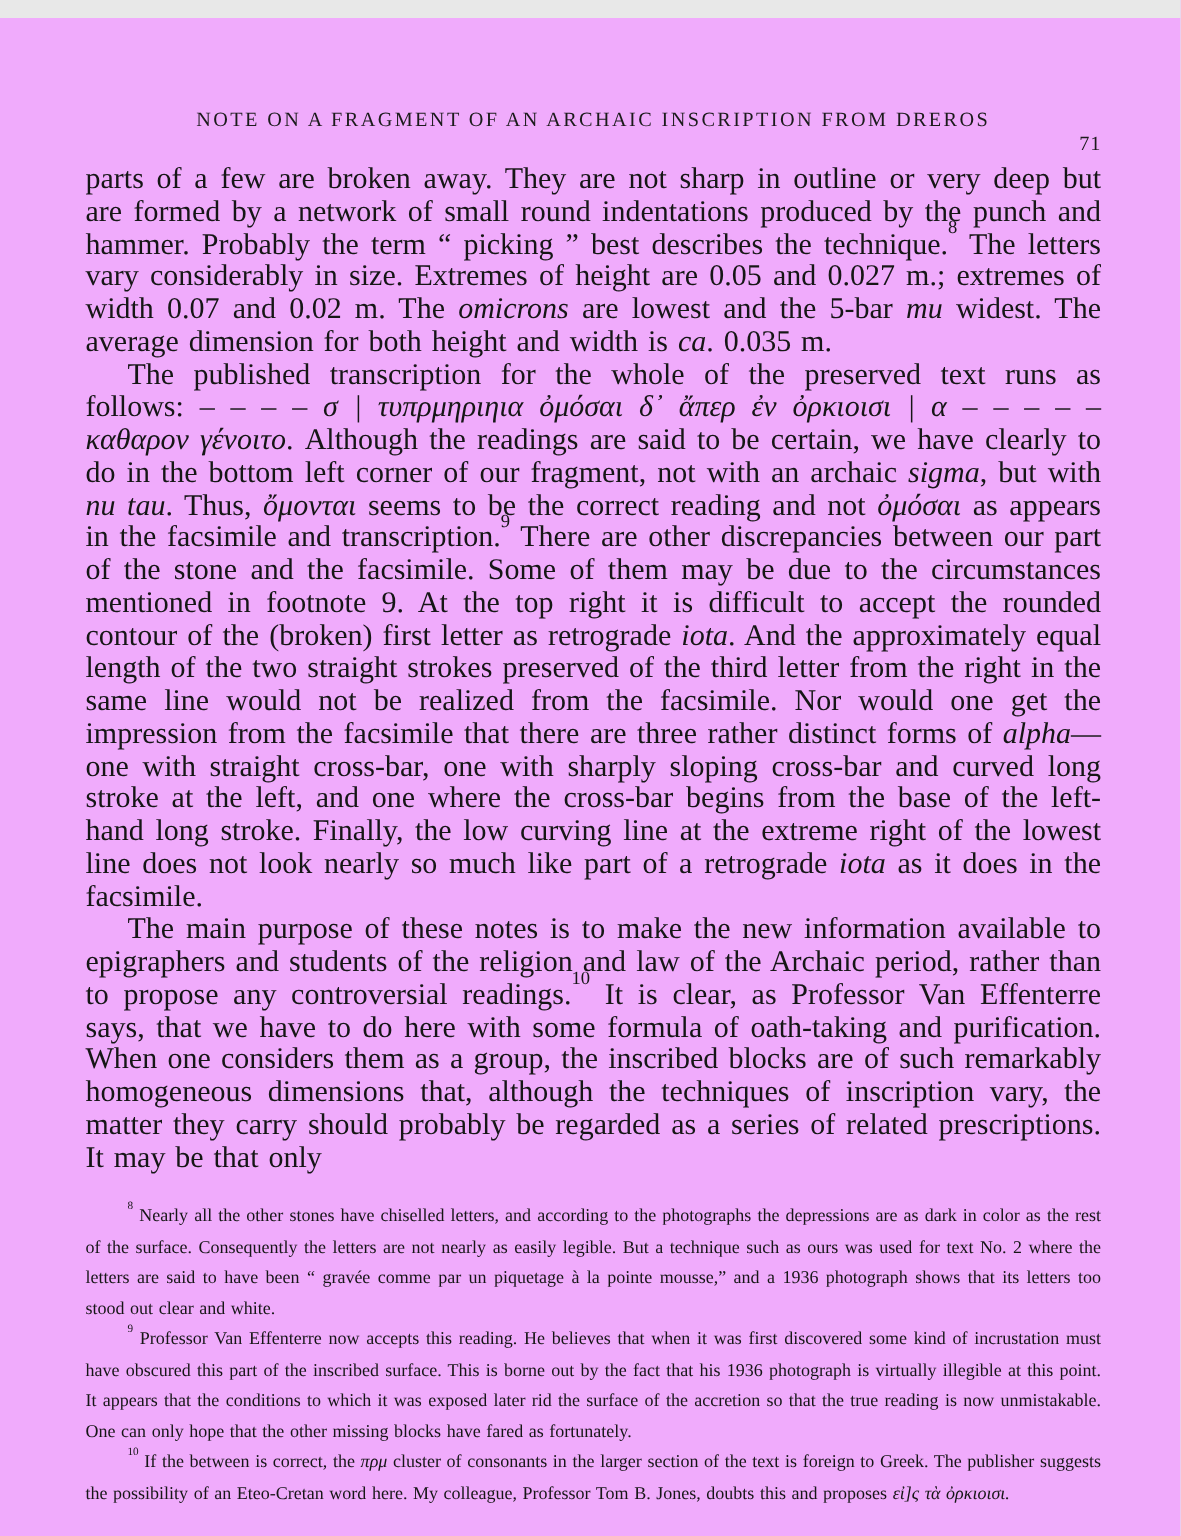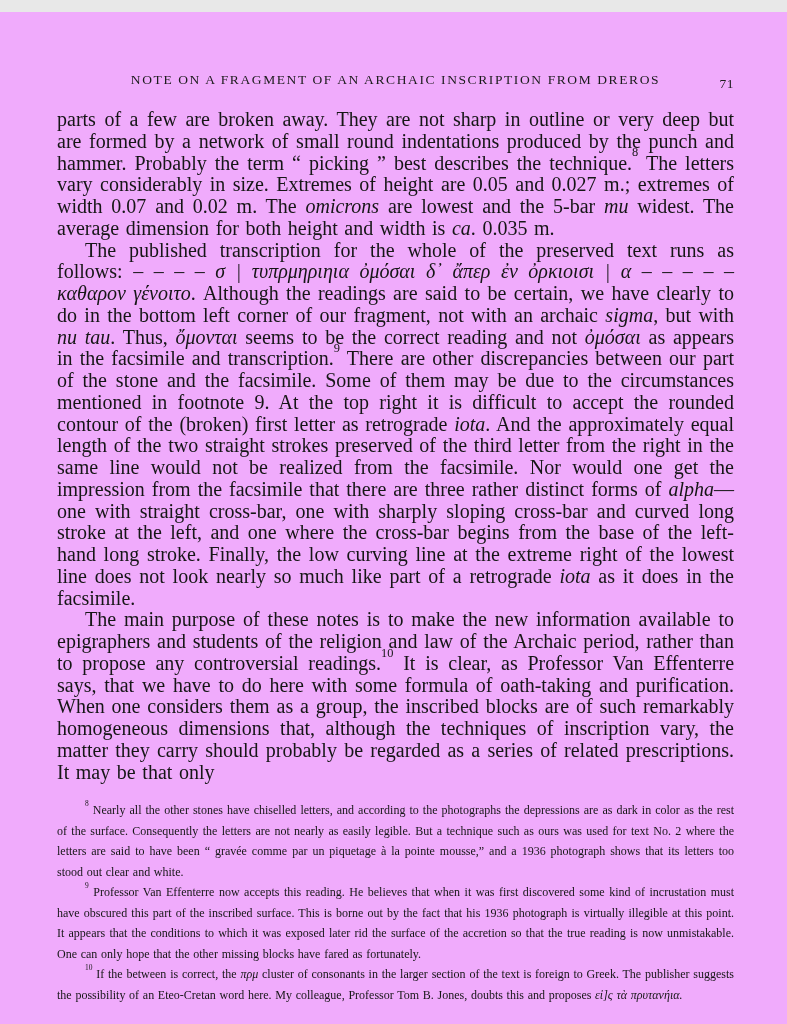--- a/index.html
+++ b/index.html
@@ -19,21 +19,21 @@
     text-align: center;
     font-size: 13.5px;
     letter-spacing: 1.6px;
     white-space: nowrap;
     margin-bottom: 21px;
     color: #1b1b1b;
   }
   .running-head .page-number {
     position: absolute;
     right: 0;
-    top: 4px;
+    top: 16px;
     letter-spacing: 0.5px;
   }
   .body-text p {
     margin: 0;
     font-size: 20px;
     line-height: 21.75px;
     text-align: justify;
     word-spacing: 0.08em;
   }
   .body-text p.indent { text-indent: 28px; }
@@ -64,16 +64,16 @@
       <span class="page-number">71</span>
     </div>
     <div class="body-text">
         <p class="para"><span>parts of a few are broken away.  They are not sharp in outline or very deep but are formed by a network of small round indentations produced by the punch and hammer.  Probably the term “ picking ” best describes the technique.</span><sup>8</sup><span>  The letters vary considerably in size.  Extremes of height are 0.05 and 0.027 m.; extremes of width 0.07 and 0.02 m.  The </span><span class="it">omicrons</span><span> are lowest and the 5-bar </span><span class="it">mu</span><span> widest.  The average dimension for both height and width is </span><span class="it">ca</span><span>. 0.035 m.</span></p>
         <p class="para indent"><span>The published transcription for the whole of the preserved text runs as follows: </span><span class="it">– – – – σ | τυπρμηριηια ὀμόσαι δ᾽ ἄπερ ἐν ὀρκιοισι | α – – – – – καθαρον γένοιτο</span><span>.  Although the readings are said to be certain, we have clearly to do in the bottom left corner of our fragment, not with an archaic </span><span class="it">sigma</span><span>, but with </span><span class="it">nu tau</span><span>.  Thus, </span><span class="it">ὄμονται</span><span> seems to be the correct reading and not </span><span class="it">ὀμόσαι</span><span> as appears in the facsimile and transcription.</span><sup>9</sup><span>  There are other discrepancies between our part of the stone and the facsimile.  Some of them may be due to the circumstances mentioned in footnote 9.  At the top right it is difficult to accept the rounded contour of the (broken) first letter as retrograde </span><span class="it">iota</span><span>.  And the approximately equal length of the two straight strokes preserved of the third letter from the right in the same line would not be realized from the facsimile.  Nor would one get the impression from the facsimile that there are three rather distinct forms of </span><span class="it">alpha</span><span>—one with straight cross-bar, one with sharply sloping cross-bar and curved long stroke at the left, and one where the cross-bar begins from the base of the left-hand long stroke.  Finally, the low curving line at the extreme right of the lowest line does not look nearly so much like part of a retrograde </span><span class="it">iota</span><span> as it does in the facsimile.</span></p>
         <p class="para indent"><span>The main purpose of these notes is to make the new information available to epigraphers and students of the religion and law of the Archaic period, rather than to propose any controversial readings.</span><sup>10</sup><span>  It is clear, as Professor Van Effenterre says, that we have to do here with some formula of oath-taking and purification.  When one considers them as a group, the inscribed blocks are of such remarkably homogeneous dimensions that, although the techniques of inscription vary, the matter they carry should probably be regarded as a series of related prescriptions.  It may be that only</span></p>
       </div>
     <div class="footnotes">
         <p class="footnote"><sup>8</sup><span> Nearly all the other stones have chiselled letters, and according to the photographs the depressions are as dark in color as the rest of the surface.  Consequently the letters are not nearly as easily legible.  But a technique such as ours was used for text No. 2 where the letters are said to have been “ gravée comme par un piquetage à la pointe mousse,” and a 1936 photograph shows that its letters too stood out clear and white.</span></p>
         <p class="footnote"><sup>9</sup><span> Professor Van Effenterre now accepts this reading.  He believes that when it was first discovered some kind of incrustation must have obscured this part of the inscribed surface.  This is borne out by the fact that his 1936 photograph is virtually illegible at this point.  It appears that the conditions to which it was exposed later rid the surface of the accretion so that the true reading is now unmistakable.  One can only hope that the other missing blocks have fared as fortunately.</span></p>
-        <p class="footnote"><sup>10</sup><span> If the between is correct, the </span><span class="it">πρμ</span><span> cluster of consonants in the larger section of the text is foreign to Greek.  The publisher suggests the possibility of an Eteo-Cretan word here.  My colleague, Professor Tom B. Jones, doubts this and proposes </span><span class="it">εἰ]ς τὰ πρυτανήια.</span></p>
+        <p class="footnote"><sup>10</sup><span> If the between is correct, the </span><span class="it">πρμ</span><span> cluster of consonants in the larger section of the text is foreign to Greek.  The publisher suggests the possibility of an Eteo-Cretan word here.  My colleague, Professor Tom B. Jones, doubts this and proposes </span><span class="it">εἰ]ς τὰ ὀρκιοισι.</span></p>
       </div>
   </div>
 </div>
 
 </body></html>

